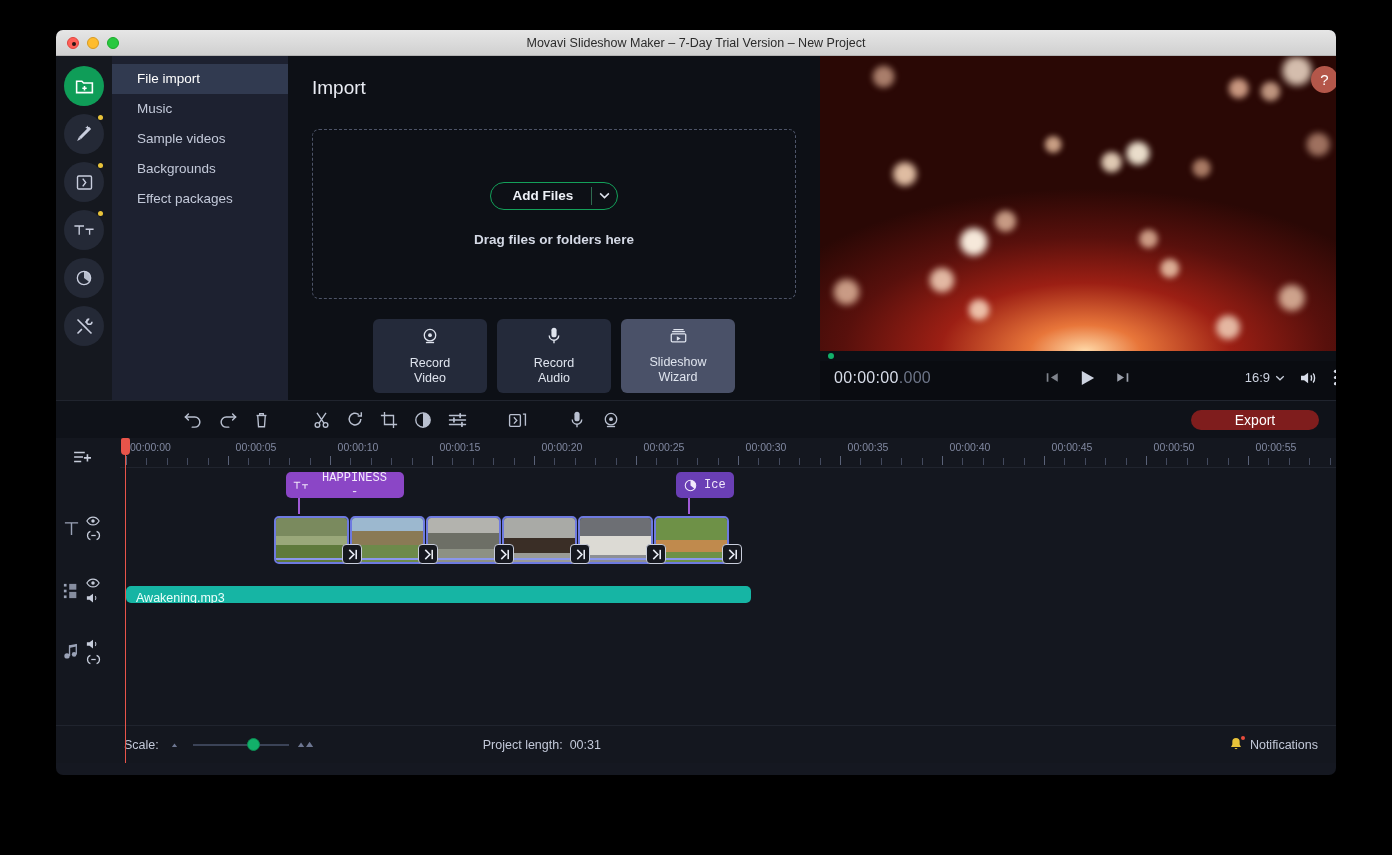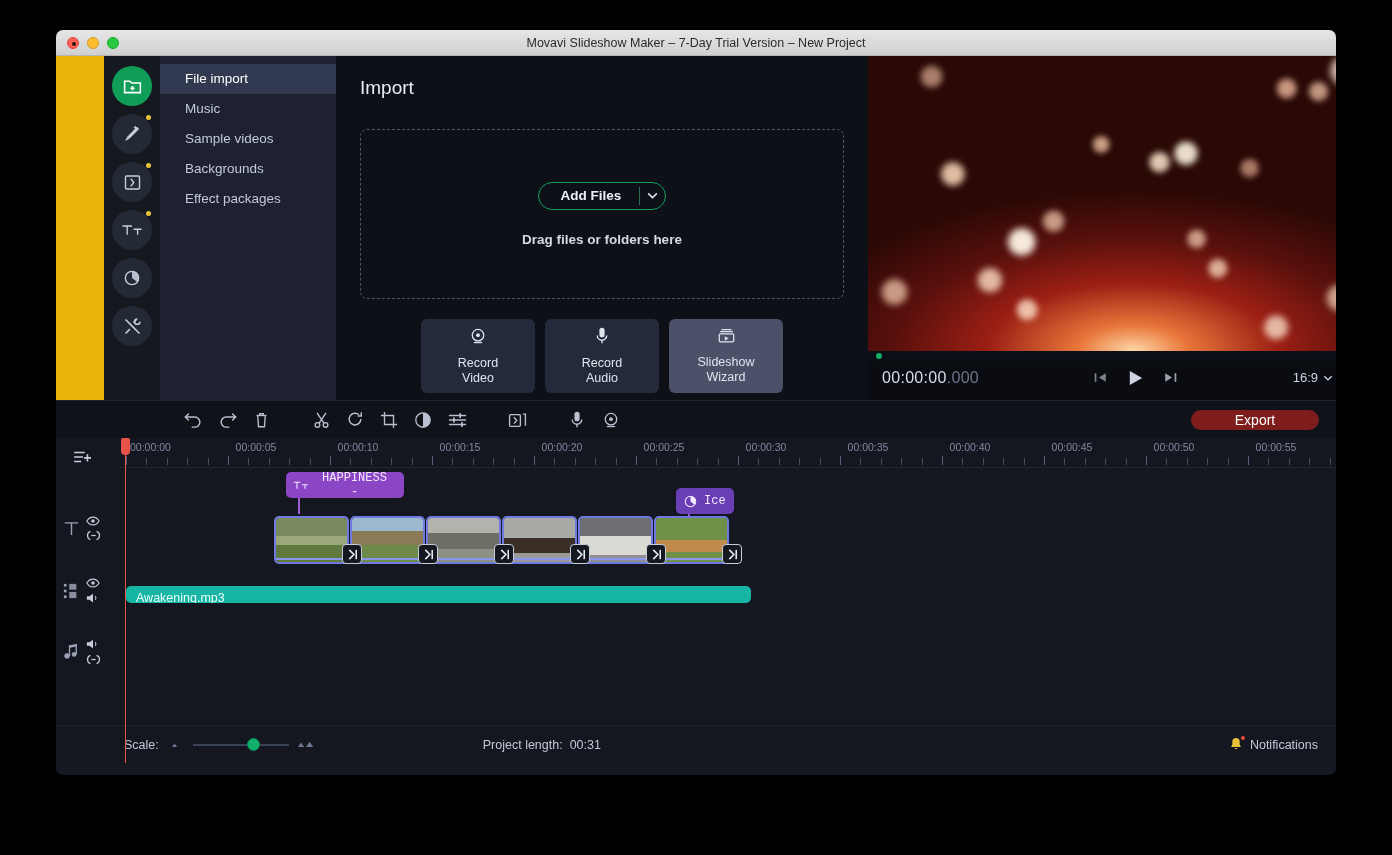--- a/index.html
+++ b/index.html
@@ -42,21 +42,20 @@
   }
   #win-title {
     position: absolute; left: 0; right: 0; text-align: center;
     font-size: 12.5px; color: #2b2b2b;
   }
   
   #top {
     display: flex;
     height: 344px;
     background: #eab308;
-    padding-left: 48px;
   }
   
   #rail {
     width: 56px;
     background: #15181f;
     padding-top: 10px;
     display: flex; flex-direction: column; align-items: center;
     gap: 8px;
     flex: 0 0 56px;
   }
@@ -828,21 +827,21 @@
             <div class="marker" style="left: 166px; width: 118px; top: 0px;">
               <span style="display: flex;">
                 <svg width="16" height="13" viewBox="0 0 22 15" fill="none" stroke="currentColor" stroke-width="1.5">
                   <path d="M1 3h9M5.5 3v9"></path>
                   <path d="M12.5 6.5h8M16.5 6.5v5.5"></path>
                 </svg>
               </span>
               <span>HAPPINESS -</span>
               <span class="mline"></span>
             </div>
-            <div class="marker dark" style="left: 556px; width: 58px; top: 16px;">
+            <div class="marker dark" style="left: 556px; width: 58px; top: 0px;">
               <span style="display: flex;">
                 <svg width="15" height="15" viewBox="0 0 20 20" fill="none" stroke="currentColor" stroke-width="1.4">
                   <circle cx="10" cy="10" r="7"></circle>
                   <path d="M10 3a7 7 0 0 1 5.4 11.4L10 10z" fill="currentColor" stroke="none"></path>
                 </svg>
               </span>
               <span>Ice</span>
               <span class="mline"></span>
             </div>
           </div>

